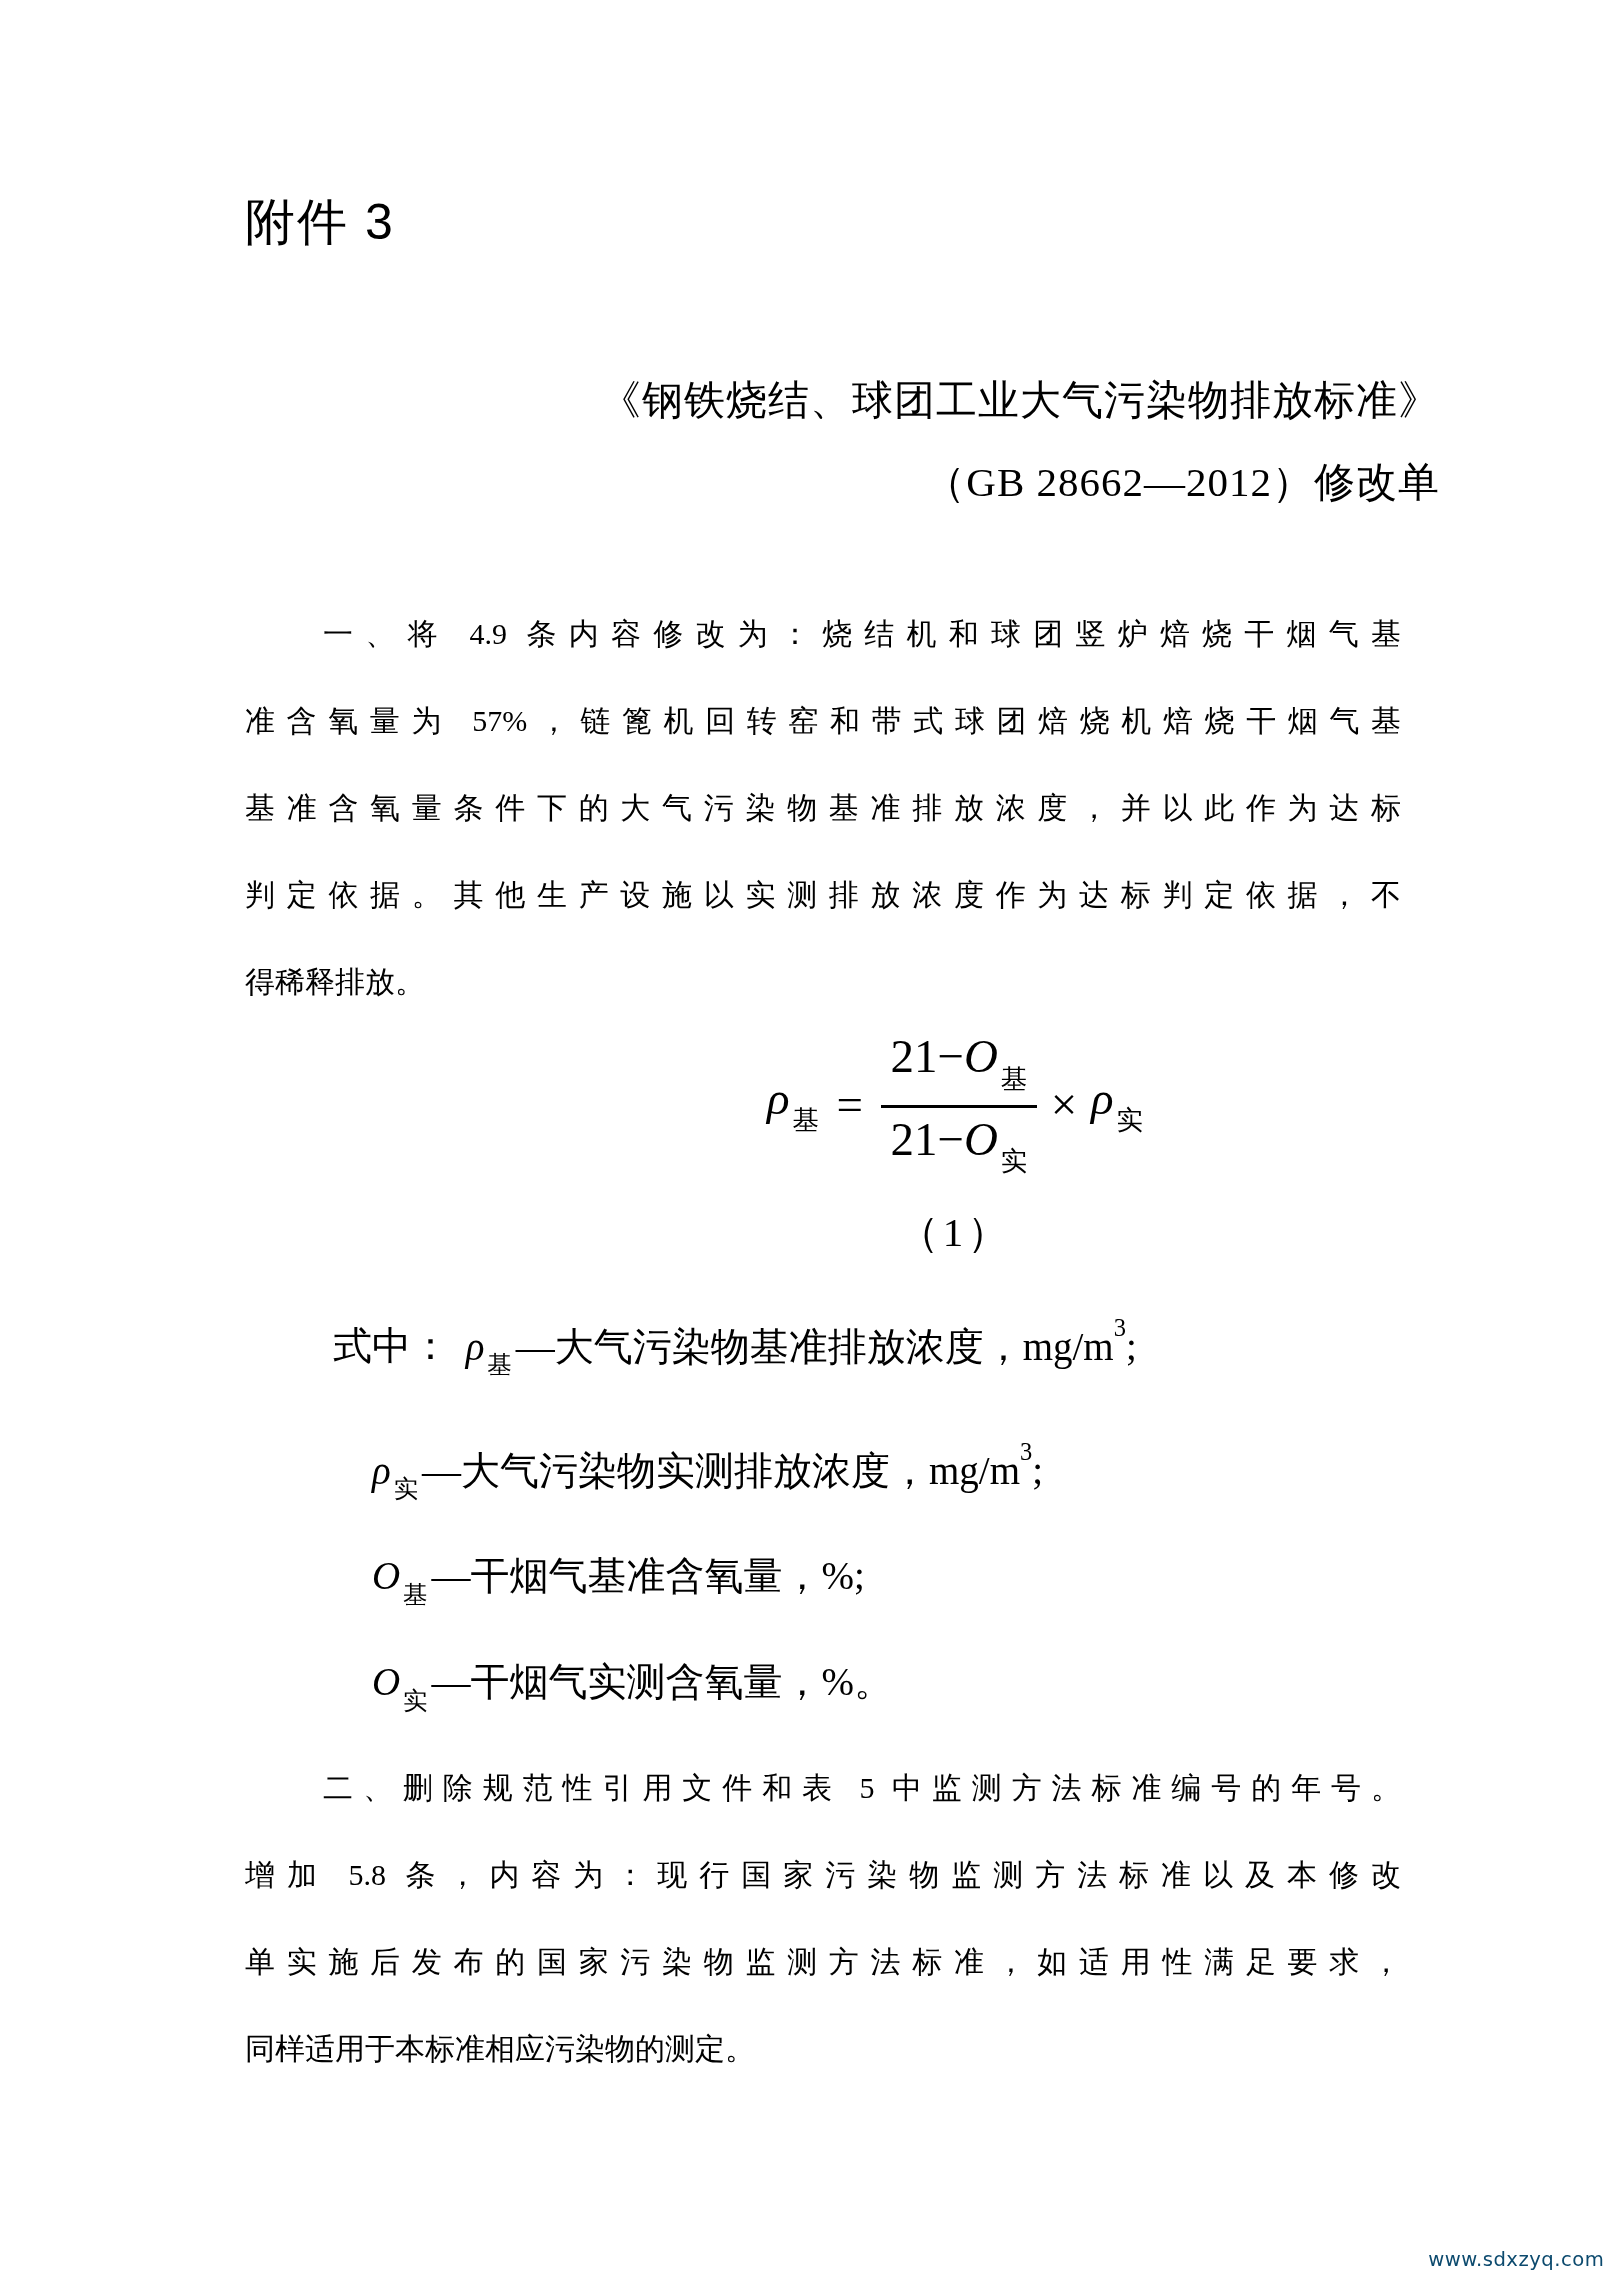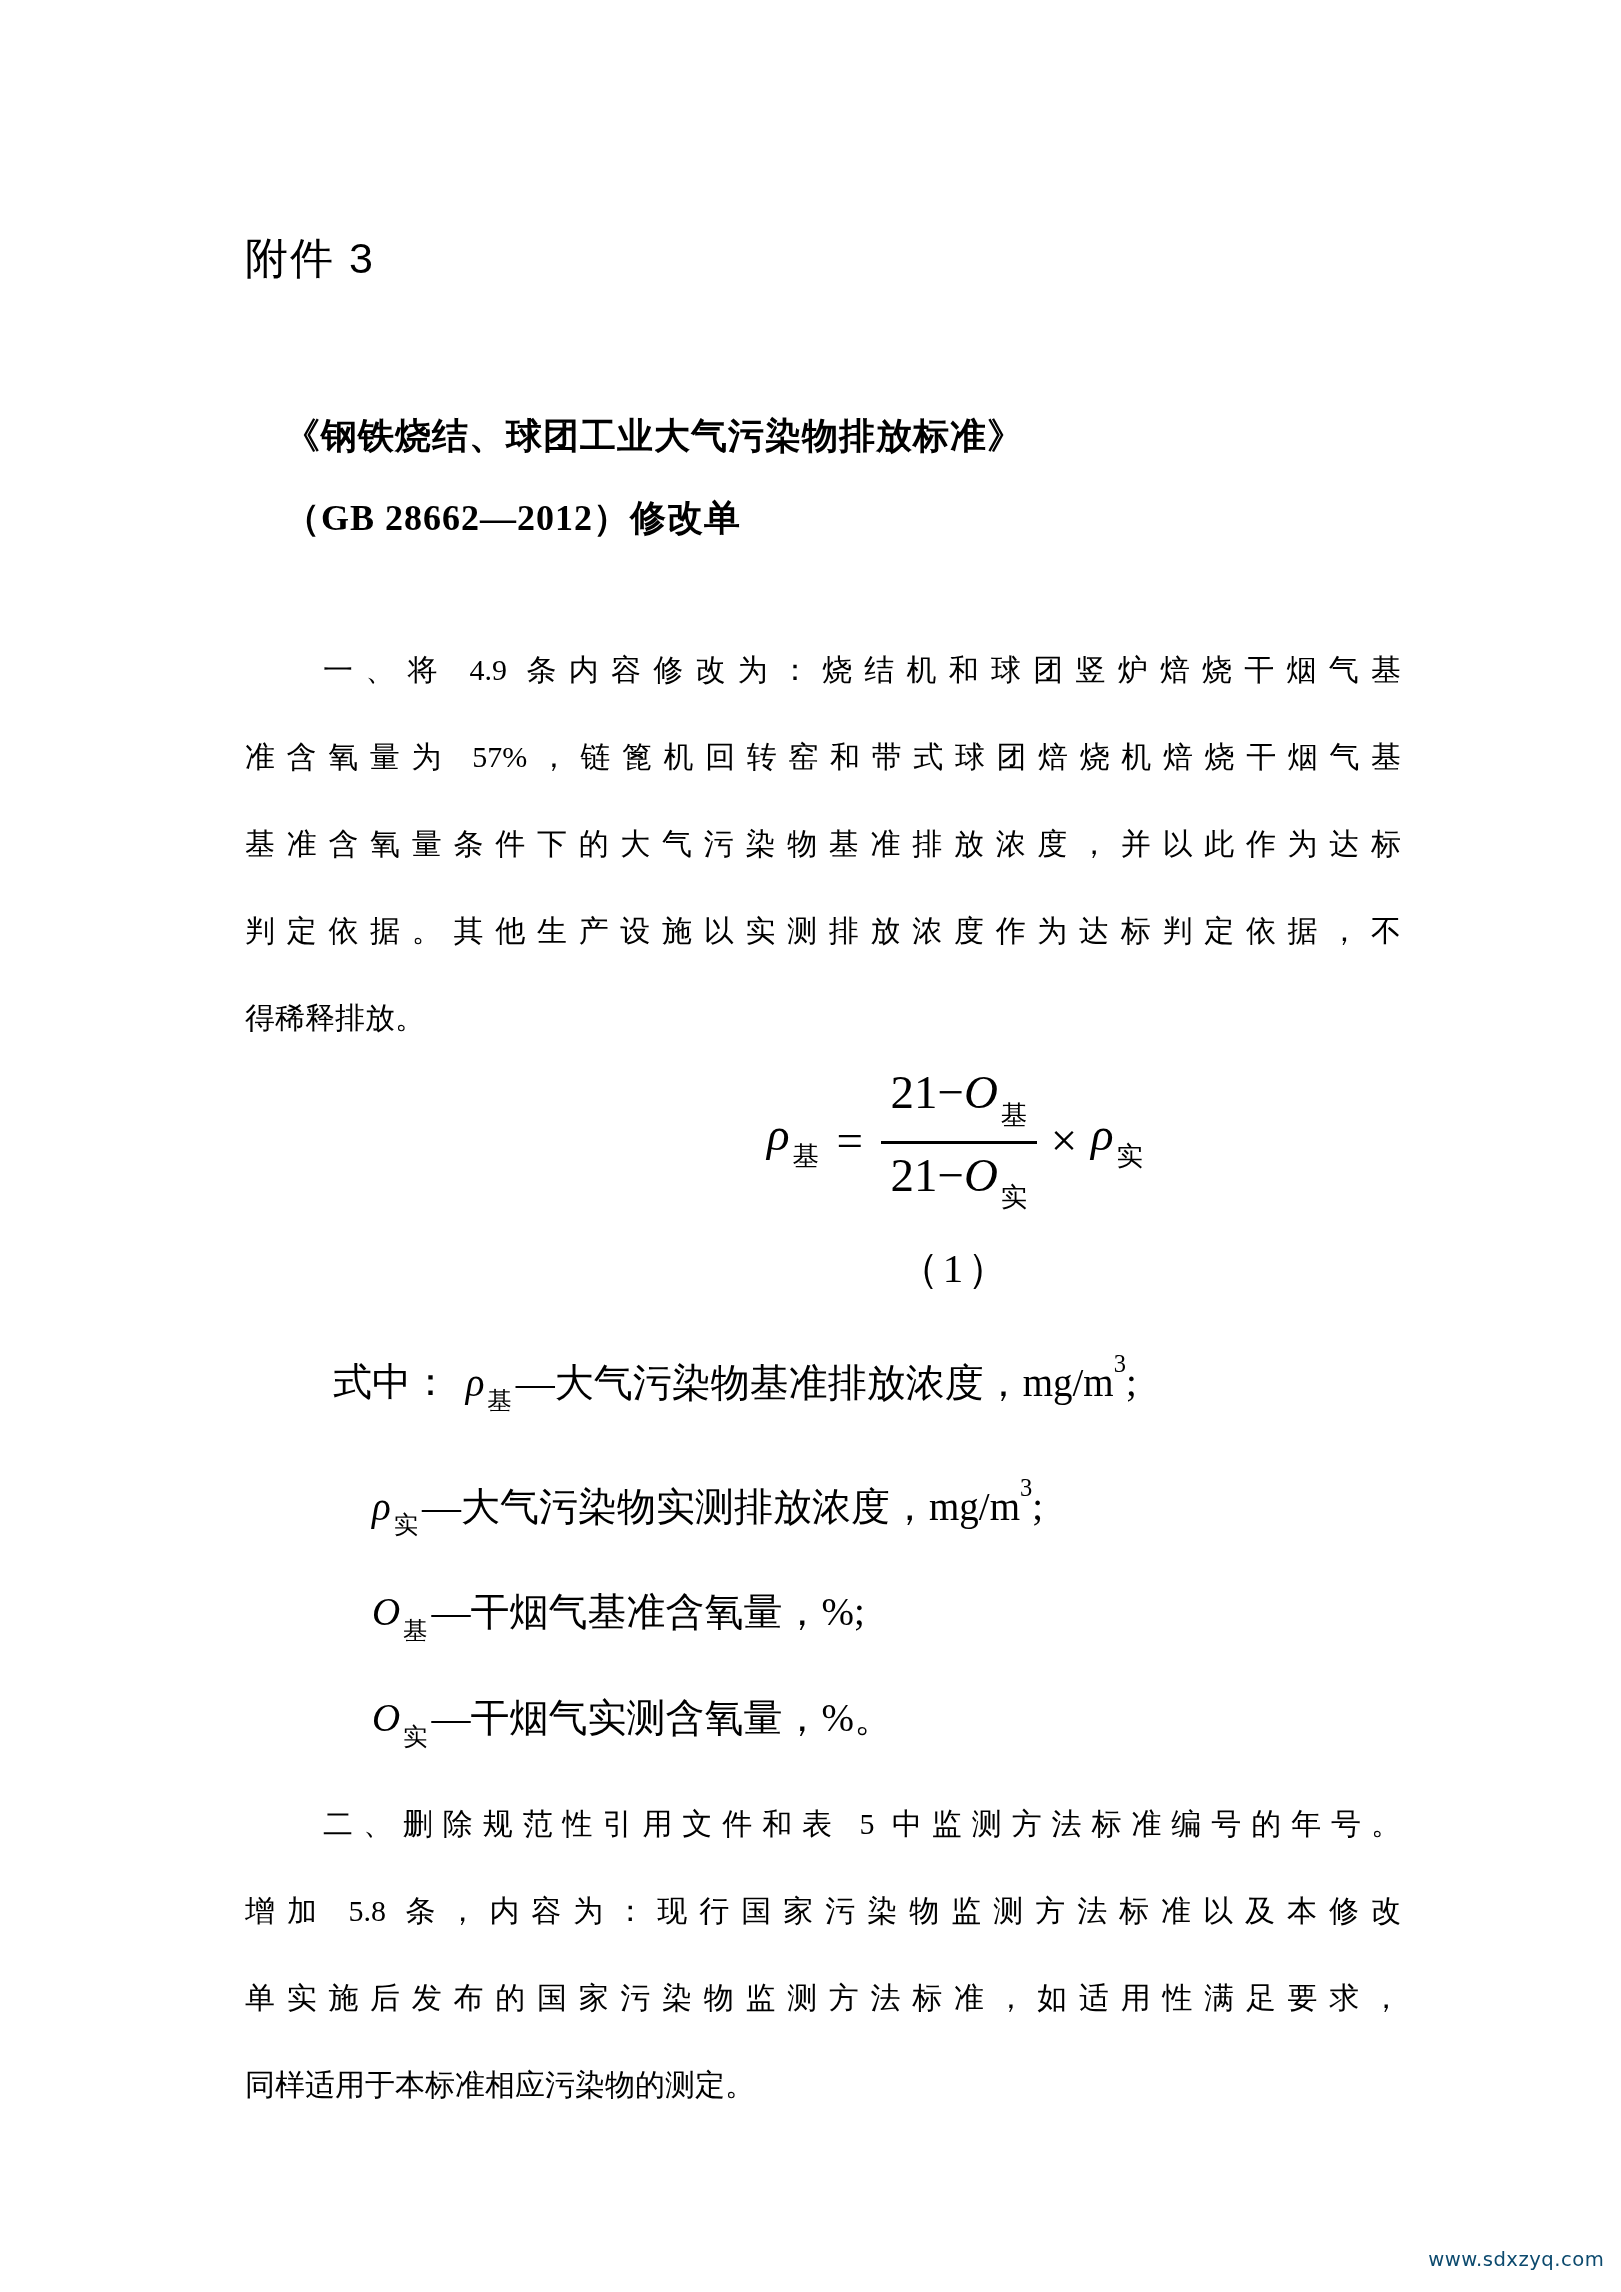--- a/index.html
+++ b/index.html
@@ -14,31 +14,30 @@
     background: #ffffff;
     color: #000000;
     font-family: "Liberation Serif", serif;
     overflow: hidden;
   }
   .content {
     padding: 196px 220px 0 245px; 
   }
   .attachment {
     font-family: "Liberation Sans", sans-serif;
-    font-size: 43px;
+    font-size: 50px;
     line-height: 53px;
     letter-spacing: 2px;
-    margin-top: 36px;
   }
   .doc-title {
     margin-top: 110px;
-    text-align: left;
+    text-align: right;
     transform: translateX(39px);
-    font-weight: bold;
-    font-size: 36px;
+    font-weight: normal;
+    font-size: 41px;
     line-height: 82px;
     letter-spacing: 1px;
   }
   .para {
     font-size: 30px;
     line-height: 87px;
   }
   .para .text-line {
     text-align: justify;
     text-align-last: justify;

